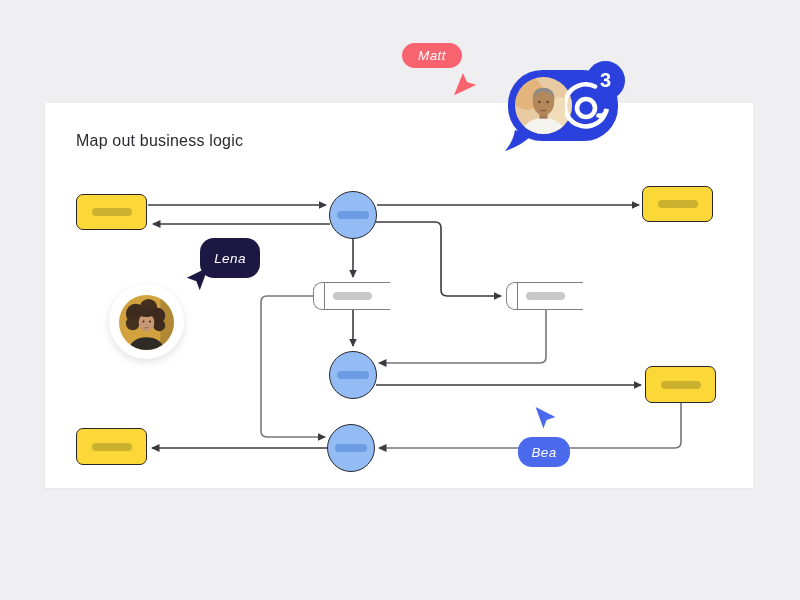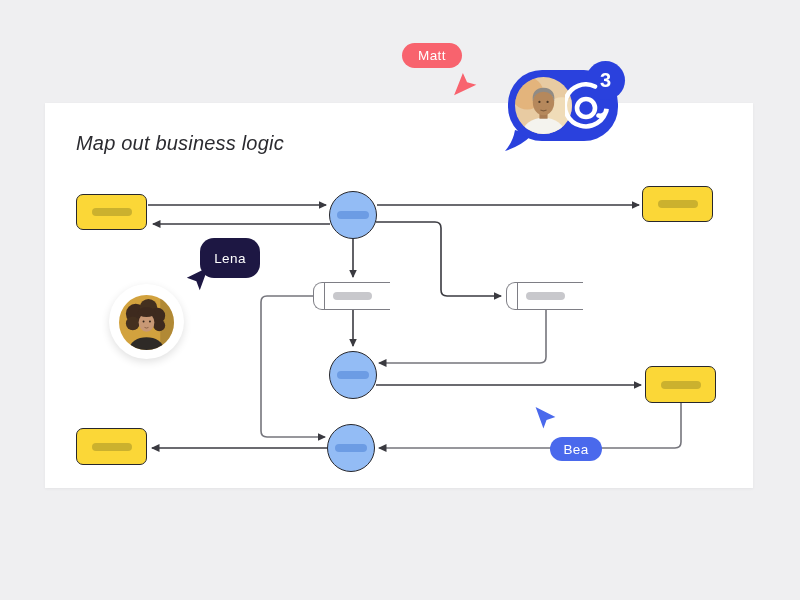--- a/index.html
+++ b/index.html
@@ -12,23 +12,22 @@
   .abs{position:absolute;}
 
   
   .canvas{
     left:45px;top:103px;width:708px;height:385px;
     background:var(--canvas,#FFFFFF);
     box-shadow:0 1px 3px rgba(0,0,0,.05);
   }
   .board-title{
     left:76px;top:132px;
-    font-size:20px;font-weight:500;letter-spacing:.2px;
+    font-size:16px;font-weight:500;letter-spacing:.2px;
     color:var(--title_text,#2B2B30);
-    font-style:italic;
   }
 
   
   .ynode{
     width:69px;height:34px;
     background:var(--node_yellow,#FBD737);
     border:1.5px solid var(--node_border,#27272C);
     border-radius:7px;
     display:flex;align-items:center;justify-content:center;
   }
@@ -66,25 +65,25 @@
   svg.wires{left:0;top:0;pointer-events:none;}
   .wire{fill:none;stroke-width:1.6px;}
   .wire.dark{stroke:var(--wire_dark,#3A3A40);}
   .wire.gray{stroke:var(--wire_gray,#75757C);}
   .ah{fill:var(--wire_dark,#3A3A40);}
 
   
   .pill{
     border-radius:14px;
     display:flex;align-items:center;justify-content:center;
-    color:#fff;font-size:13.5px;letter-spacing:.4px;
+    color:#fff;font-size:13.5px;letter-spacing:.4px;font-style:italic;
   }
   .pill.matt{left:402px;top:43px;width:60px;height:25px;background:var(--matt,#F8636E);}
   .pill.lena{left:200px;top:238px;width:60px;height:40px;background:var(--lena,#1D1743);}
-  .pill.bea {left:550px;top:437px;width:52px;height:24px;background:var(--bea,#4A69EC);}
+  .pill.bea {left:518px;top:437px;width:52px;height:30px;background:var(--bea,#4A69EC);}
 
   .cursor{width:27px;height:27px;}
   .cursor.matt{left:452px;top:70px;transform:rotate(-95deg);}
   .cursor.matt path{fill:var(--matt,#F8636E);}
   .cursor.lena{left:184px;top:266px;transform:scaleX(-1);}
   .cursor.lena path{fill:var(--lena,#1D1743);}
   .cursor.bea{left:533px;top:406px;width:25px;height:25px;}
   .cursor.bea path{fill:var(--bea,#4A69EC);}
 
   

